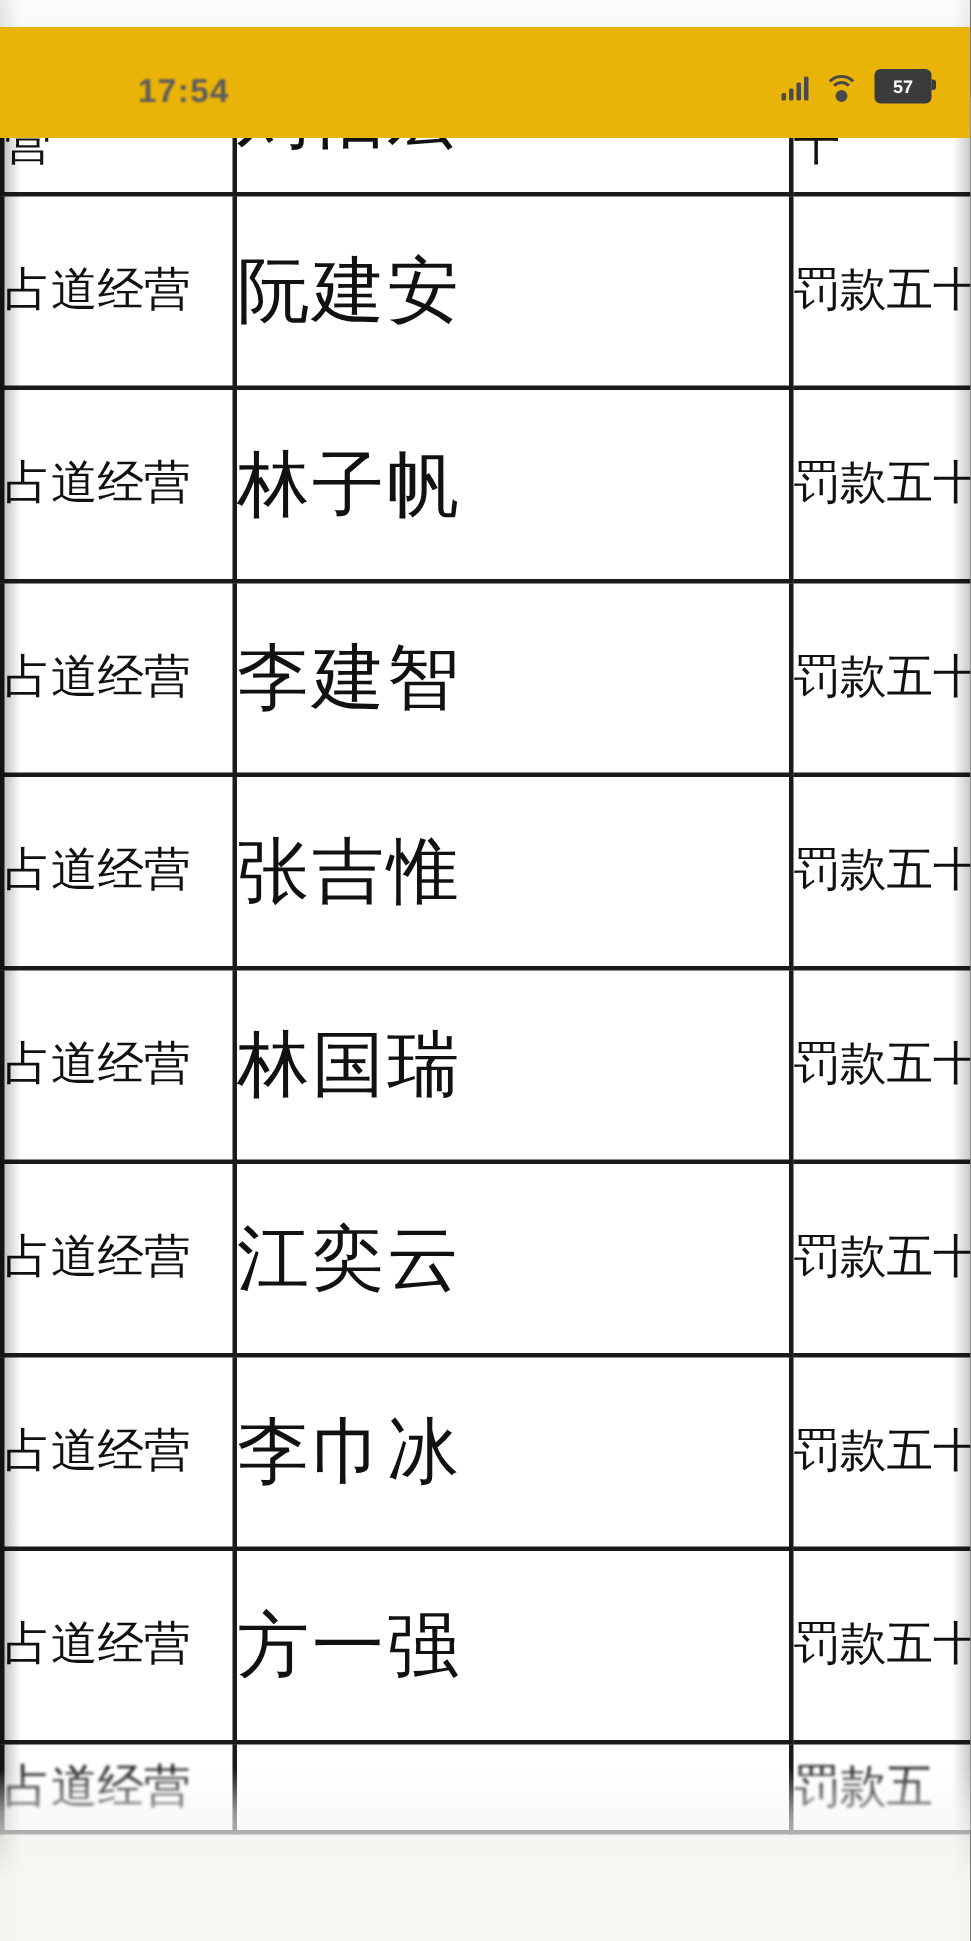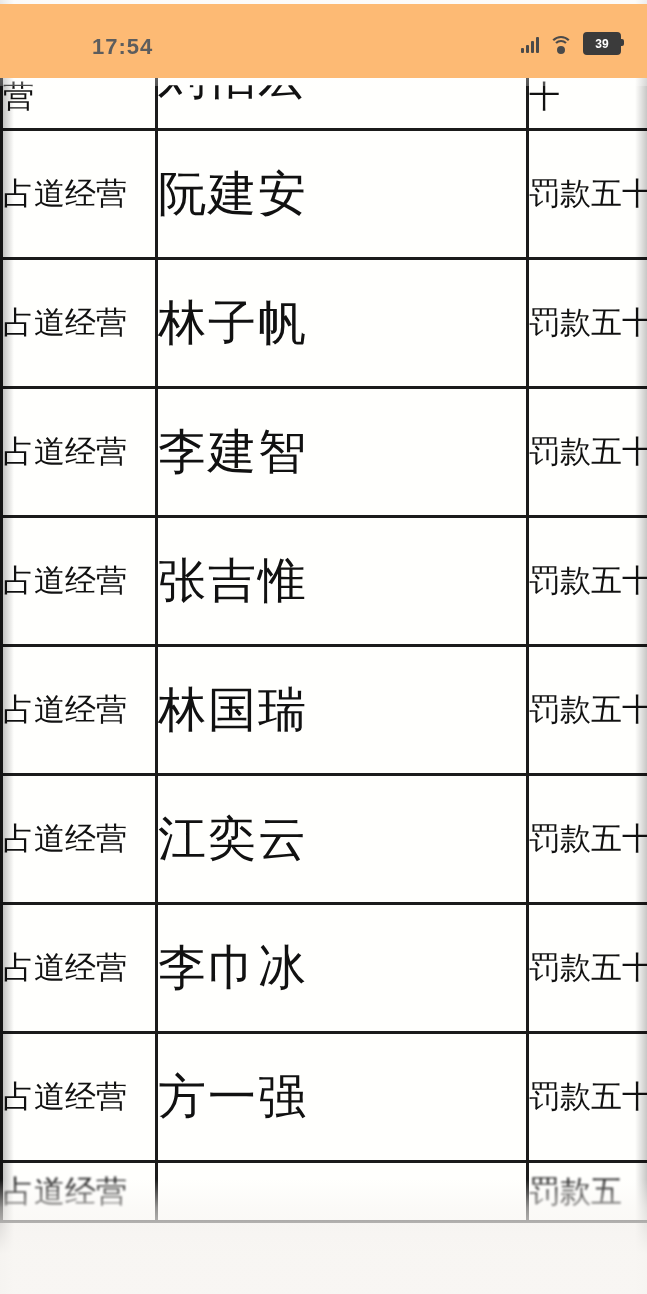--- a/index.html
+++ b/index.html
@@ -17,25 +17,25 @@
     position: relative;
     width: 647px;
     height: 1294px;
     background: #f3f1ee;
     overflow: hidden;
   }
 
   
   .statusbar {
     position: absolute;
-    top: 4px;
+    top: 18px;
     left: 0;
     width: 647px;
     height: 74px;
-    background: #fdba74;
+    background: #eab308;
     z-index: 20;
   }
   .status-time {
     position: absolute;
     left: 92px;
     top: 30px;
     font-size: 22px;
     font-weight: bold;
     color: #5d5d5d;
     letter-spacing: 1px;
@@ -302,18 +302,18 @@
           <i></i>
           <i></i>
           <i></i>
       </div>
       <div class="wifi-icon">
         <span class="w1"></span>
           <span class="w2"></span>
           <span class="w3"></span>
       </div>
       <div class="battery">
-        <span class="battery-text">39</span>
+        <span class="battery-text">57</span>
       </div>
     </div>
   </div>
 
 </div>
 
 </body></html>

